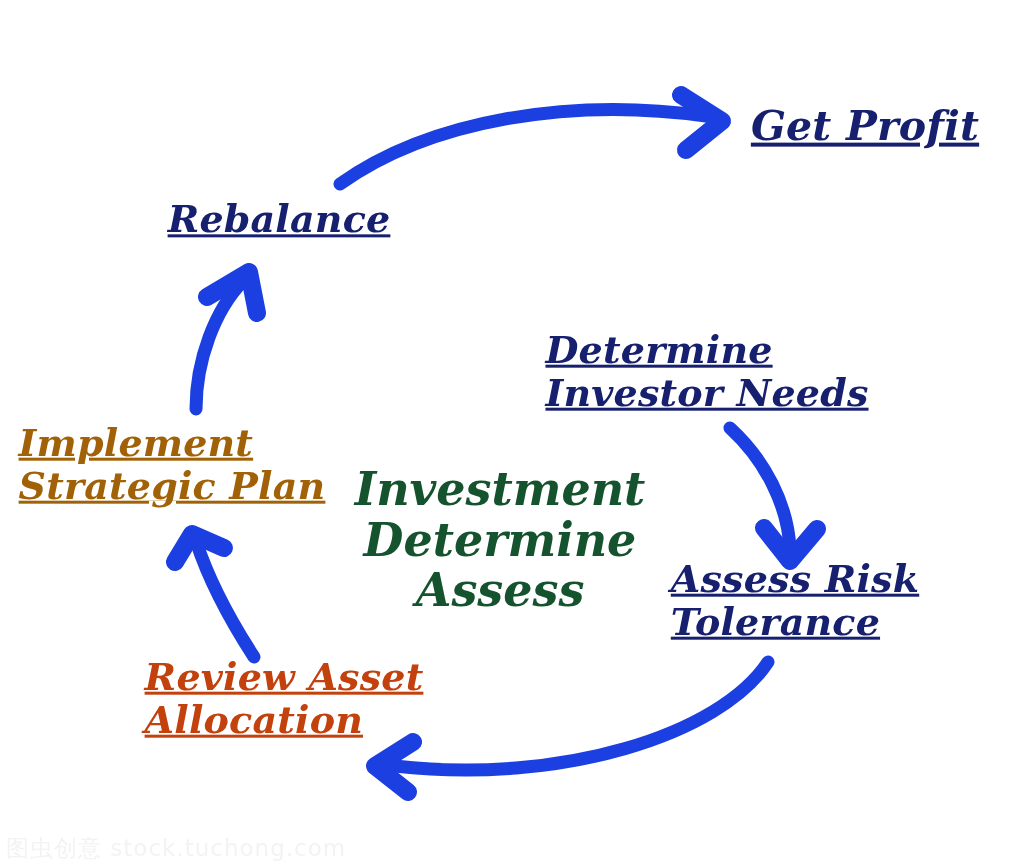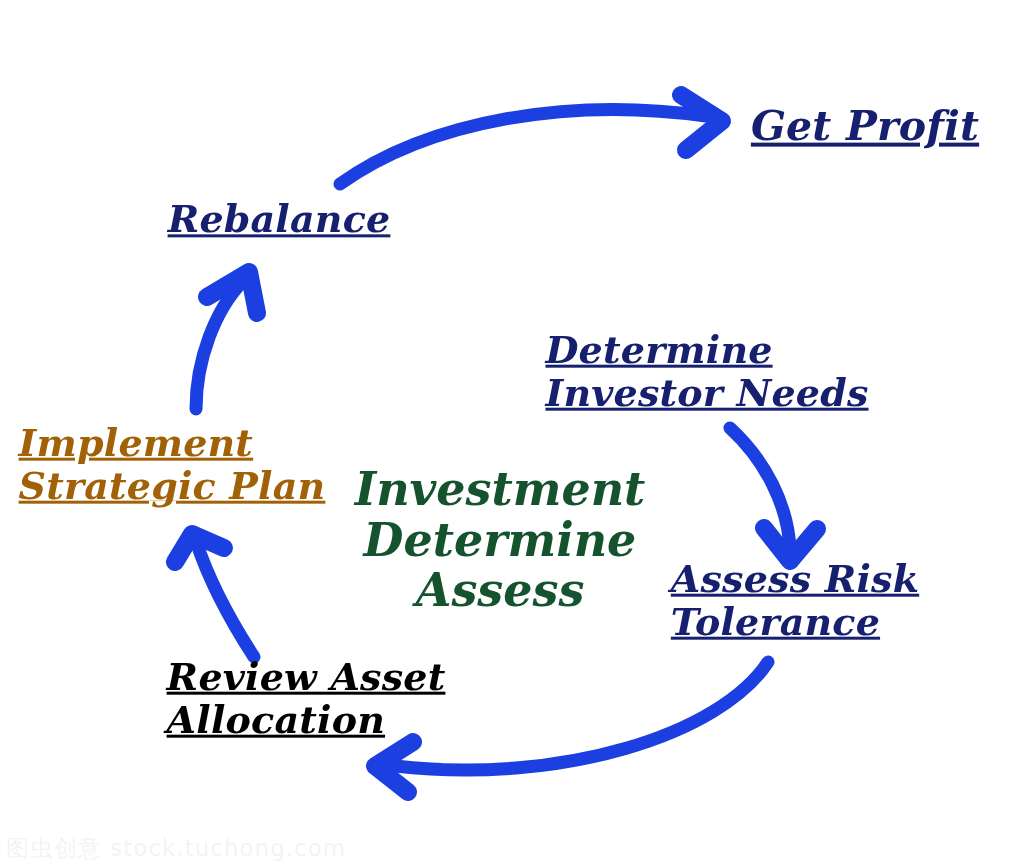--- a/index.html
+++ b/index.html
@@ -98,21 +98,21 @@
         <path class="flow-arrow" d="M 730 428 C 765 460 788 505 790 549" stroke="#1b3fe0" stroke-width="13"></path>
         <path class="arrow-head" d="M 764 528 L 790 561 L 817 529" stroke="#1b3fe0" stroke-width="18"></path>
         <path class="flow-arrow" d="M 768 662 C 720 735 560 785 395 766" stroke="#1b3fe0" stroke-width="13"></path>
         <path class="arrow-head" d="M 413 742 L 375 766 L 408 792" stroke="#1b3fe0" stroke-width="18"></path>
       </g>
   </svg>
 
   <div id="nodes-layer">
       <div class="node-label size-regular" style="left: 707px; top: 371px; color: rgb(22, 32, 110);"><span class="line">Determine</span><span class="line">Investor Needs</span></div>
       <div class="node-label size-regular" style="left: 770px; top: 600px; color: rgb(22, 32, 110); margin-left: 25px;"><span class="line">Assess Risk</span><span class="line">Tolerance</span></div>
-      <div class="node-label size-regular" style="left: 306px; top: 698px; color: #000000;"><span class="line">Review Asset</span><span class="line">Allocation</span></div>
+      <div class="node-label size-regular" style="left: 284px; top: 698px; color: #c2410c;"><span class="line">Review Asset</span><span class="line">Allocation</span></div>
       <div class="node-label size-regular" style="left: 172px; top: 464px; color: #a16207;"><span class="line">Implement</span><span class="line">Strategic Plan</span></div>
       <div class="node-label size-regular" style="left: 279px; top: 219px; color: rgb(22, 32, 110);"><span class="line">Rebalance</span></div>
       <div class="node-label size-large" style="left: 865px; top: 126px; color: rgb(22, 32, 110);"><span class="line">Get Profit</span></div>
     </div>
 
   <div id="center-title" style="left: 500px; top: 540px; color: #14532d;"><span class="line">Investment</span><span class="line">Determine</span><span class="line">Assess</span></div>
 
   <div id="watermark">图虫创意 stock.tuchong.com</div>
 
 </div>

